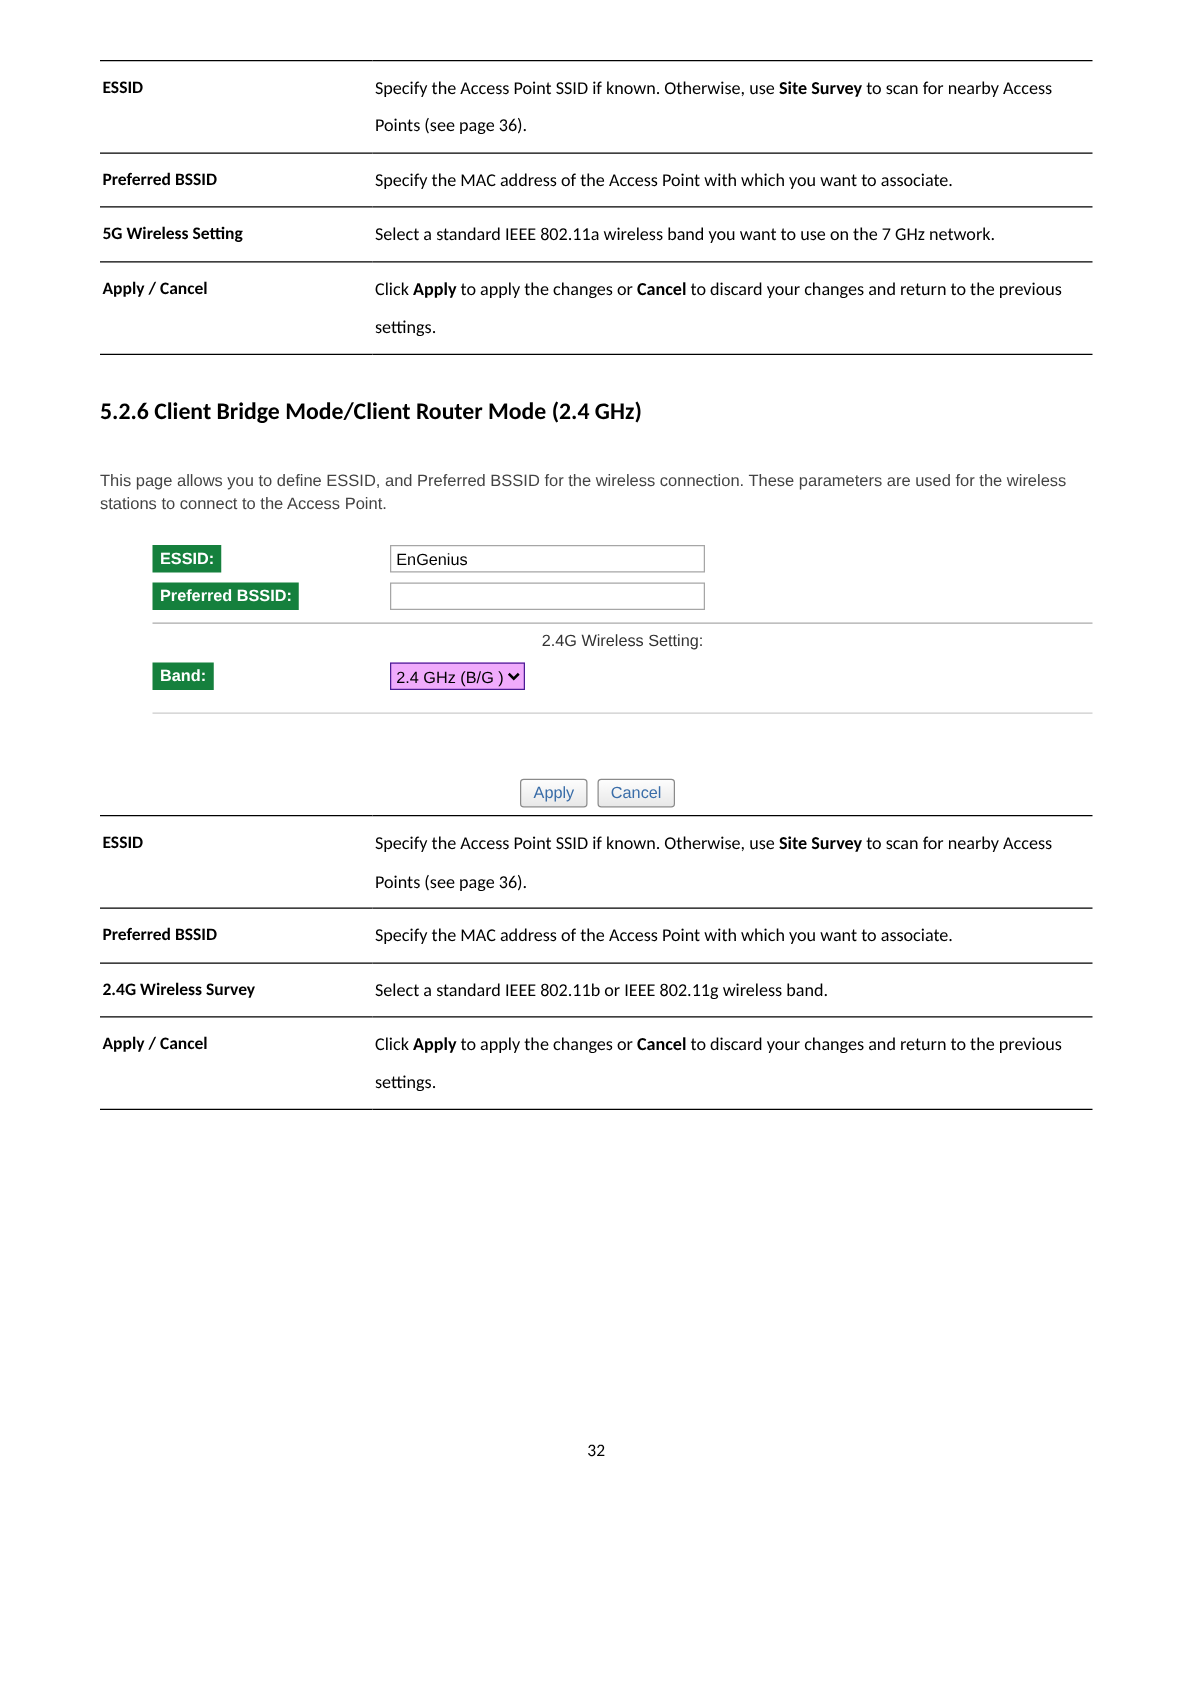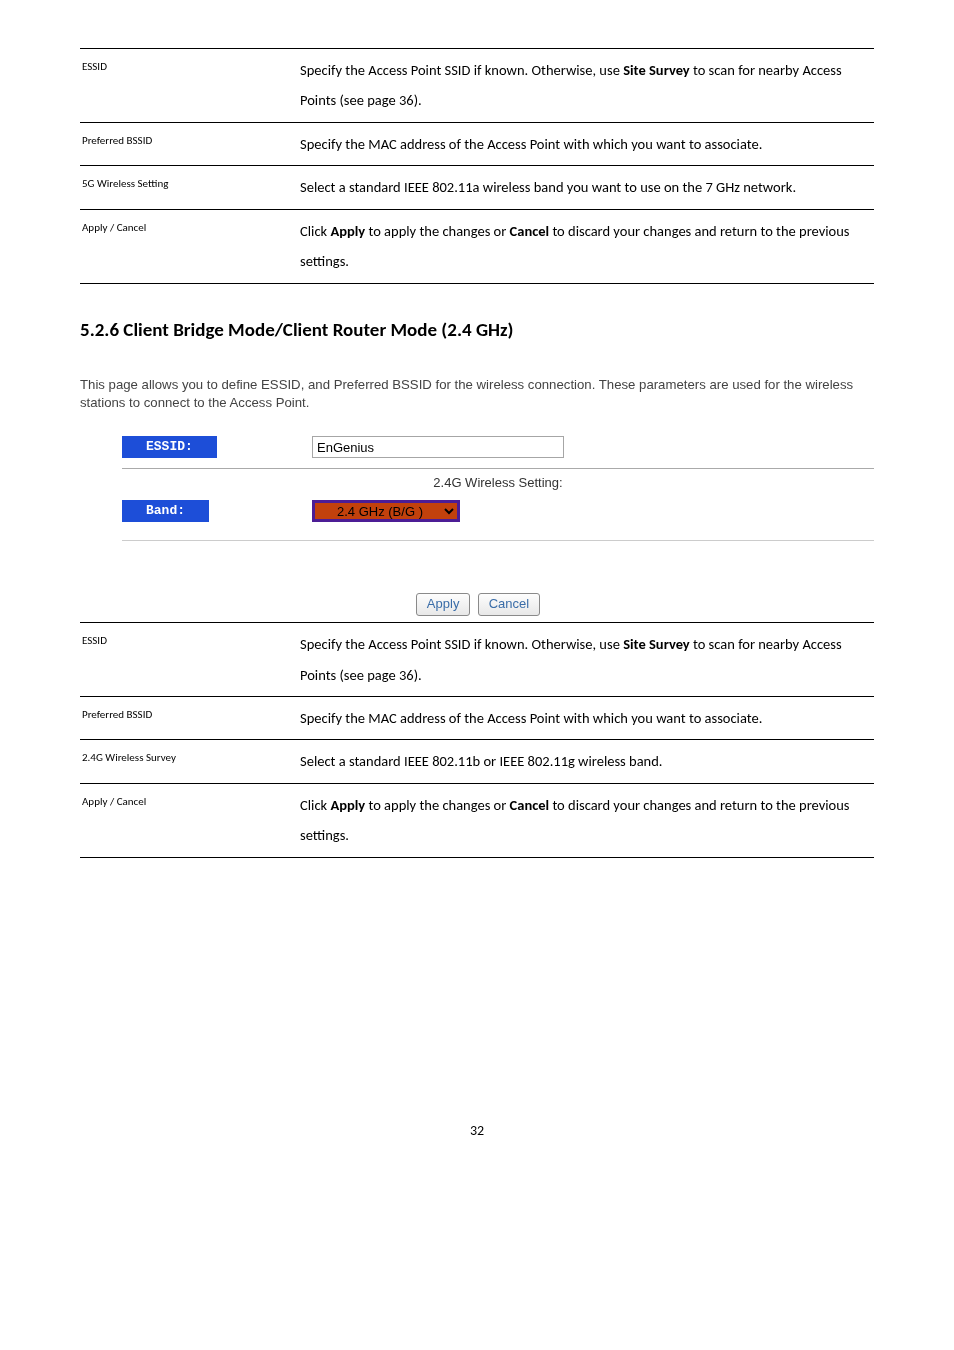--- a/index.html
+++ b/index.html
@@ -20,22 +20,22 @@
   }
   table.def td {
     border-top: 0.7px solid #000;
     border-bottom: 0.7px solid #000;
     padding: 6px 4px 6px 2px;
     vertical-align: top;
     line-height: 2.1;
   }
   table.def td.term {
     width: 218px;
-    font-weight: 400;
-    font-size: 11px;
+    font-weight: 700;
+    font-size: 14px;
   }
   table.def td.desc {
     font-size: 14.5px;
   }
   h2.section {
     font-size: 19px;
     font-weight: 700;
     margin: 34px 0 34px 0;
   }
   p.intro {
@@ -53,43 +53,43 @@
   .form-row {
     display: flex;
     align-items: center;
     padding: 4px 0;
   }
   .form-row .lbl-cell {
     width: 190px;
   }
   .form-row .lbl {
     display: inline-block;
-    background: #1d4ed8;
+    background: #15803d;
     color: #fff;
-    font-family: Liberation Mono, monospace;
+    font-family: Liberation Sans, sans-serif;
     font-weight: 700;
     font-size: 13px;
-    padding: 2px 24px;
+    padding: 2px 6px;
     line-height: 1.4;
   }
   .form-row .fld input[type=text] {
     width: 252px;
     height: 22px;
     font-family: Arial, sans-serif;
     font-size: 13px;
     padding: 1px 4px;
     border: 1px solid #a6a6a6;
   }
   .form-row .fld select {
     font-family: Arial, sans-serif;
     font-size: 13px;
     height: 22px;
-    border: 3px solid #4c1d95;
-    background: #c2410c;
-    padding: 0 18px;
+    border: 1px solid #4c1d95;
+    background: #f0abfc;
+    padding: 0 0;
   }
   .hr1 { border: none; border-top: 1px solid #aaa; margin: 6px 0 4px 0; }
   .hr2 { border: none; border-top: 1px solid #ccc; margin: 14px 0 4px 0; }
   .section-line {
     font-family: Verdana, Arial, sans-serif;
     font-size: 13px;
     color: #333;
     padding: 2px 0 4px 0;
     text-align: center;
   }
@@ -141,20 +141,24 @@
 
 <h2 class="section">5.2.6 Client Bridge Mode/Client Router Mode (2.4 GHz)</h2>
 
 <p class="intro">This page allows you to define ESSID, and Preferred BSSID for the wireless connection. These parameters are used for the wireless stations to connect to the Access Point.</p>
 
 <div class="form-wrap">
   <div class="form-row">
     <div class="lbl-cell"><span class="lbl">ESSID:</span></div>
     <div class="fld"><input type="text" value="EnGenius" style=""></div>
   </div>
+  <div class="form-row">
+    <div class="lbl-cell"><span class="lbl">Preferred BSSID:</span></div>
+    <div class="fld"><input type="text" value="" style=""></div>
+  </div>
   <hr class="hr1">
   <div class="section-line">2.4G Wireless Setting:</div>
   <div class="form-row">
     <div class="lbl-cell"><span class="lbl">Band:</span></div>
     <div class="fld">
       <select>
         <option>2.4 GHz (B/G )</option>
       </select>
     </div>
   </div>

